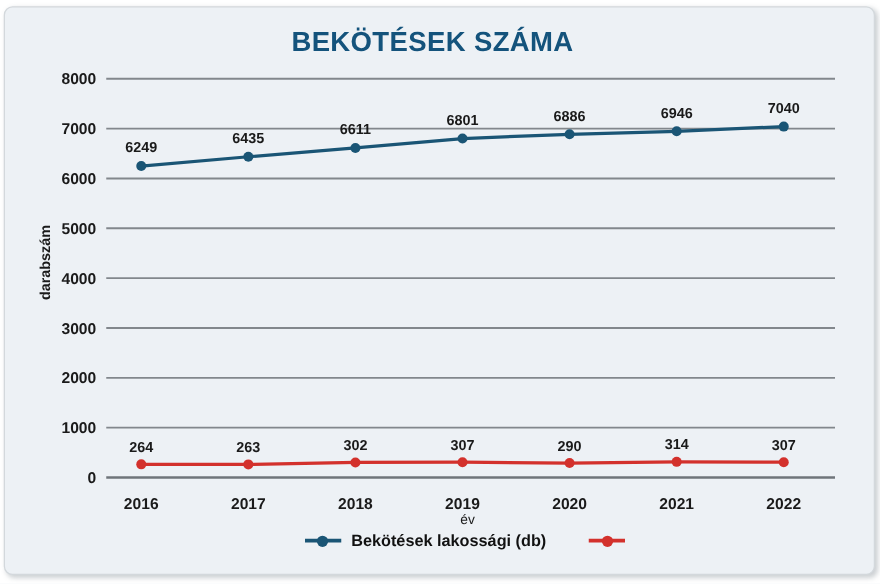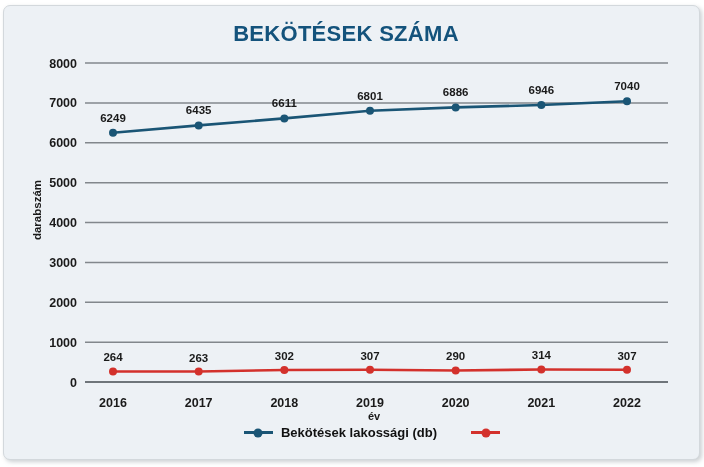--- a/index.html
+++ b/index.html
@@ -20,21 +20,21 @@
     font-size:22px;font-weight:bold;letter-spacing:.3px;
   }
   .ylabel{
     position:absolute;left:37px;top:210px;
     transform:translate(-50%,-50%) rotate(-90deg);
     font-size:11.5px;font-weight:bold;color:#1a1a1a;white-space:nowrap;
   }
   .xlabel{
     position:absolute;left:374px;top:416px;
     transform:translate(-50%,-50%);
-    font-size:11px;font-weight:bold;color:#1a1a1a;text-align:right;
+    font-size:11px;font-weight:normal;color:#1a1a1a;text-align:right;
   }
   svg#plot{position:absolute;left:0;top:0;}
   svg text{font-family:"Liberation Sans", sans-serif;font-weight:bold;fill:#1a1a1a;}
   .ytick{font-size:12.5px;text-anchor:end;}
   .xtick{font-size:12.5px;text-anchor:middle;}
   .dlabel{font-size:11.5px;text-anchor:middle;}
   .legend{
     position:absolute;left:0;top:425px;width:704px;
     display:flex;justify-content:center;align-items:center;gap:34px;
     font-size:13px;font-weight:bold;color:#111;padding-left:20px;

